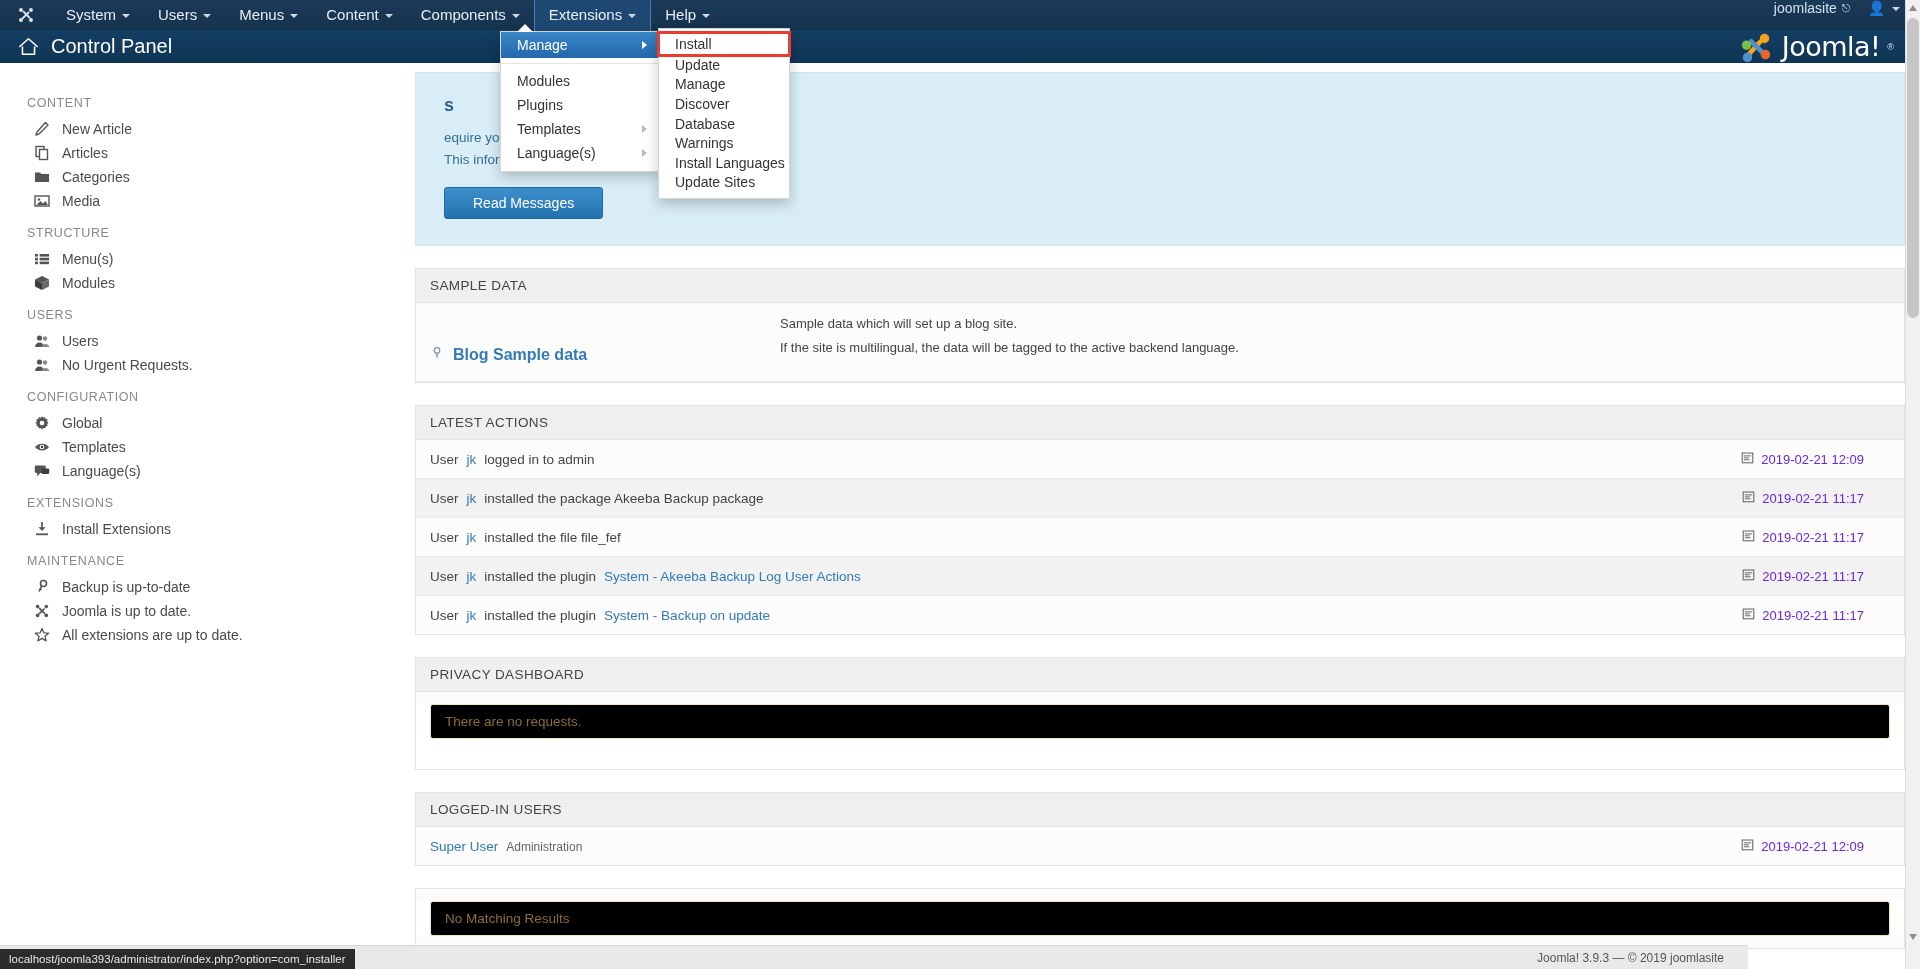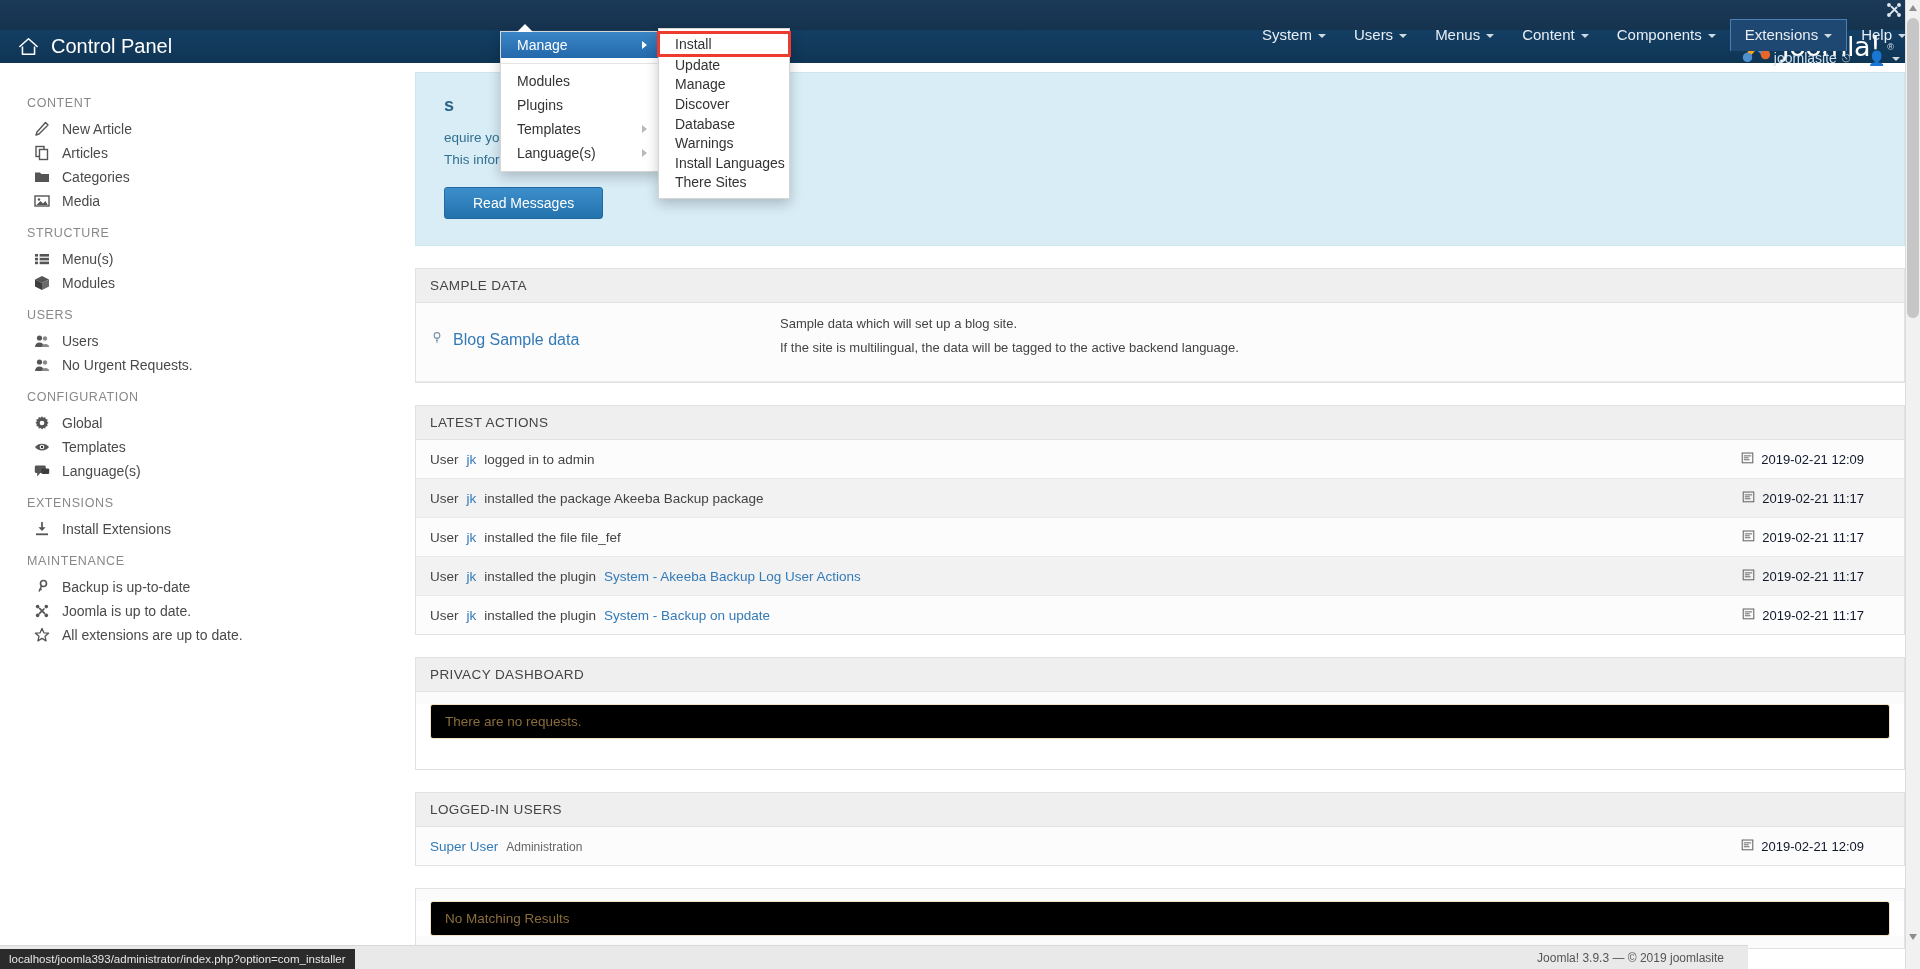--- a/index.html
+++ b/index.html
@@ -10,23 +10,22 @@
     font-family: "Liberation Sans", sans-serif;
     background: #fff;
   }
   body { position: relative; }
 
   
   .topbar {
     position: absolute; top: 0; left: 0; width: 1920px; height: 30px;
     background: #1c3d5c;
     background: linear-gradient(#1b3a58, #16334e);
-    display: flex; align-items: flex-end;
+    display: flex; align-items: flex-start;
     z-index: 60;
-    flex-direction: column;
   }
   .brand-mark {
     width: 52px; height: 30px;
     display: flex; align-items: center; justify-content: center;
   }
   .brand-mark svg { display: block; }
   .menubar { display: flex; align-items: center; height: 30px; }
   .menu-item {
     position: relative;
     height: 30px; padding: 0 14px;
@@ -229,31 +228,31 @@
     padding: 11px 14px;
     border-bottom: 1px solid #eaeaea;
     font-size: 13.5px; color: #444;
     background: #fcfcfc;
   }
   .row-line:nth-child(even) { background: #f2f2f2; }
   .row-line:last-child { border-bottom: none; }
   .row-left { flex: 1 1 auto; display: flex; align-items: center; gap: 8px; }
   .row-right {
     flex: 0 0 auto; display: flex; align-items: center; gap: 7px;
-    color: #0f172a; font-size: 13px; padding-right: 26px;
+    color: #6d28d9; font-size: 13px; padding-right: 26px;
   }
   .lnk { color: #337ab7; }
   .lnk-small { color: #337ab7; }
   .muted { color: #666; }
 
   .sample-row {
     display: flex; padding: 13px 14px 17px 14px; background: #fcfcfc;
     border-bottom: 1px solid #eaeaea;
   }
-  .sample-left { width: 350px; display: flex; align-items: center; gap: 9px; }
+  .sample-left { width: 350px; display: flex; align-items: flex-end; gap: 9px; font-weight: bold; }
   .sample-right { flex: 1; }
   .sample-right p { margin: 0 0 9px 0; font-size: 13px; color: #444; }
 
   .alert-warn {
     margin: 12px 14px;
     background: #000000;
     border: 1px solid #f2e4c0;
     color: #8a6d3b;
     padding: 9px 14px;
     font-size: 13.5px;
@@ -422,21 +421,21 @@
   <div class="sm-item">
     <span>Database</span>
   </div>
   <div class="sm-item">
     <span>Warnings</span>
   </div>
   <div class="sm-item">
     <span>Install Languages</span>
   </div>
   <div class="sm-item">
-    <span>There Sites</span>
+    <span>Update Sites</span>
   </div>
 </div>
 
 <aside class="sidebar">
 
   <div class="side-group-title">CONTENT</div>
   <div class="side-item">
     <span class="si-icon">
       <svg width="16" height="16" viewBox="0 0 16 16">
           <path d="M11.5 1.5 L14 4 L5 13 L2 14 L3 11 Z" fill="none" stroke="#555" stroke-width="1.4" stroke-linejoin="round"></path>

